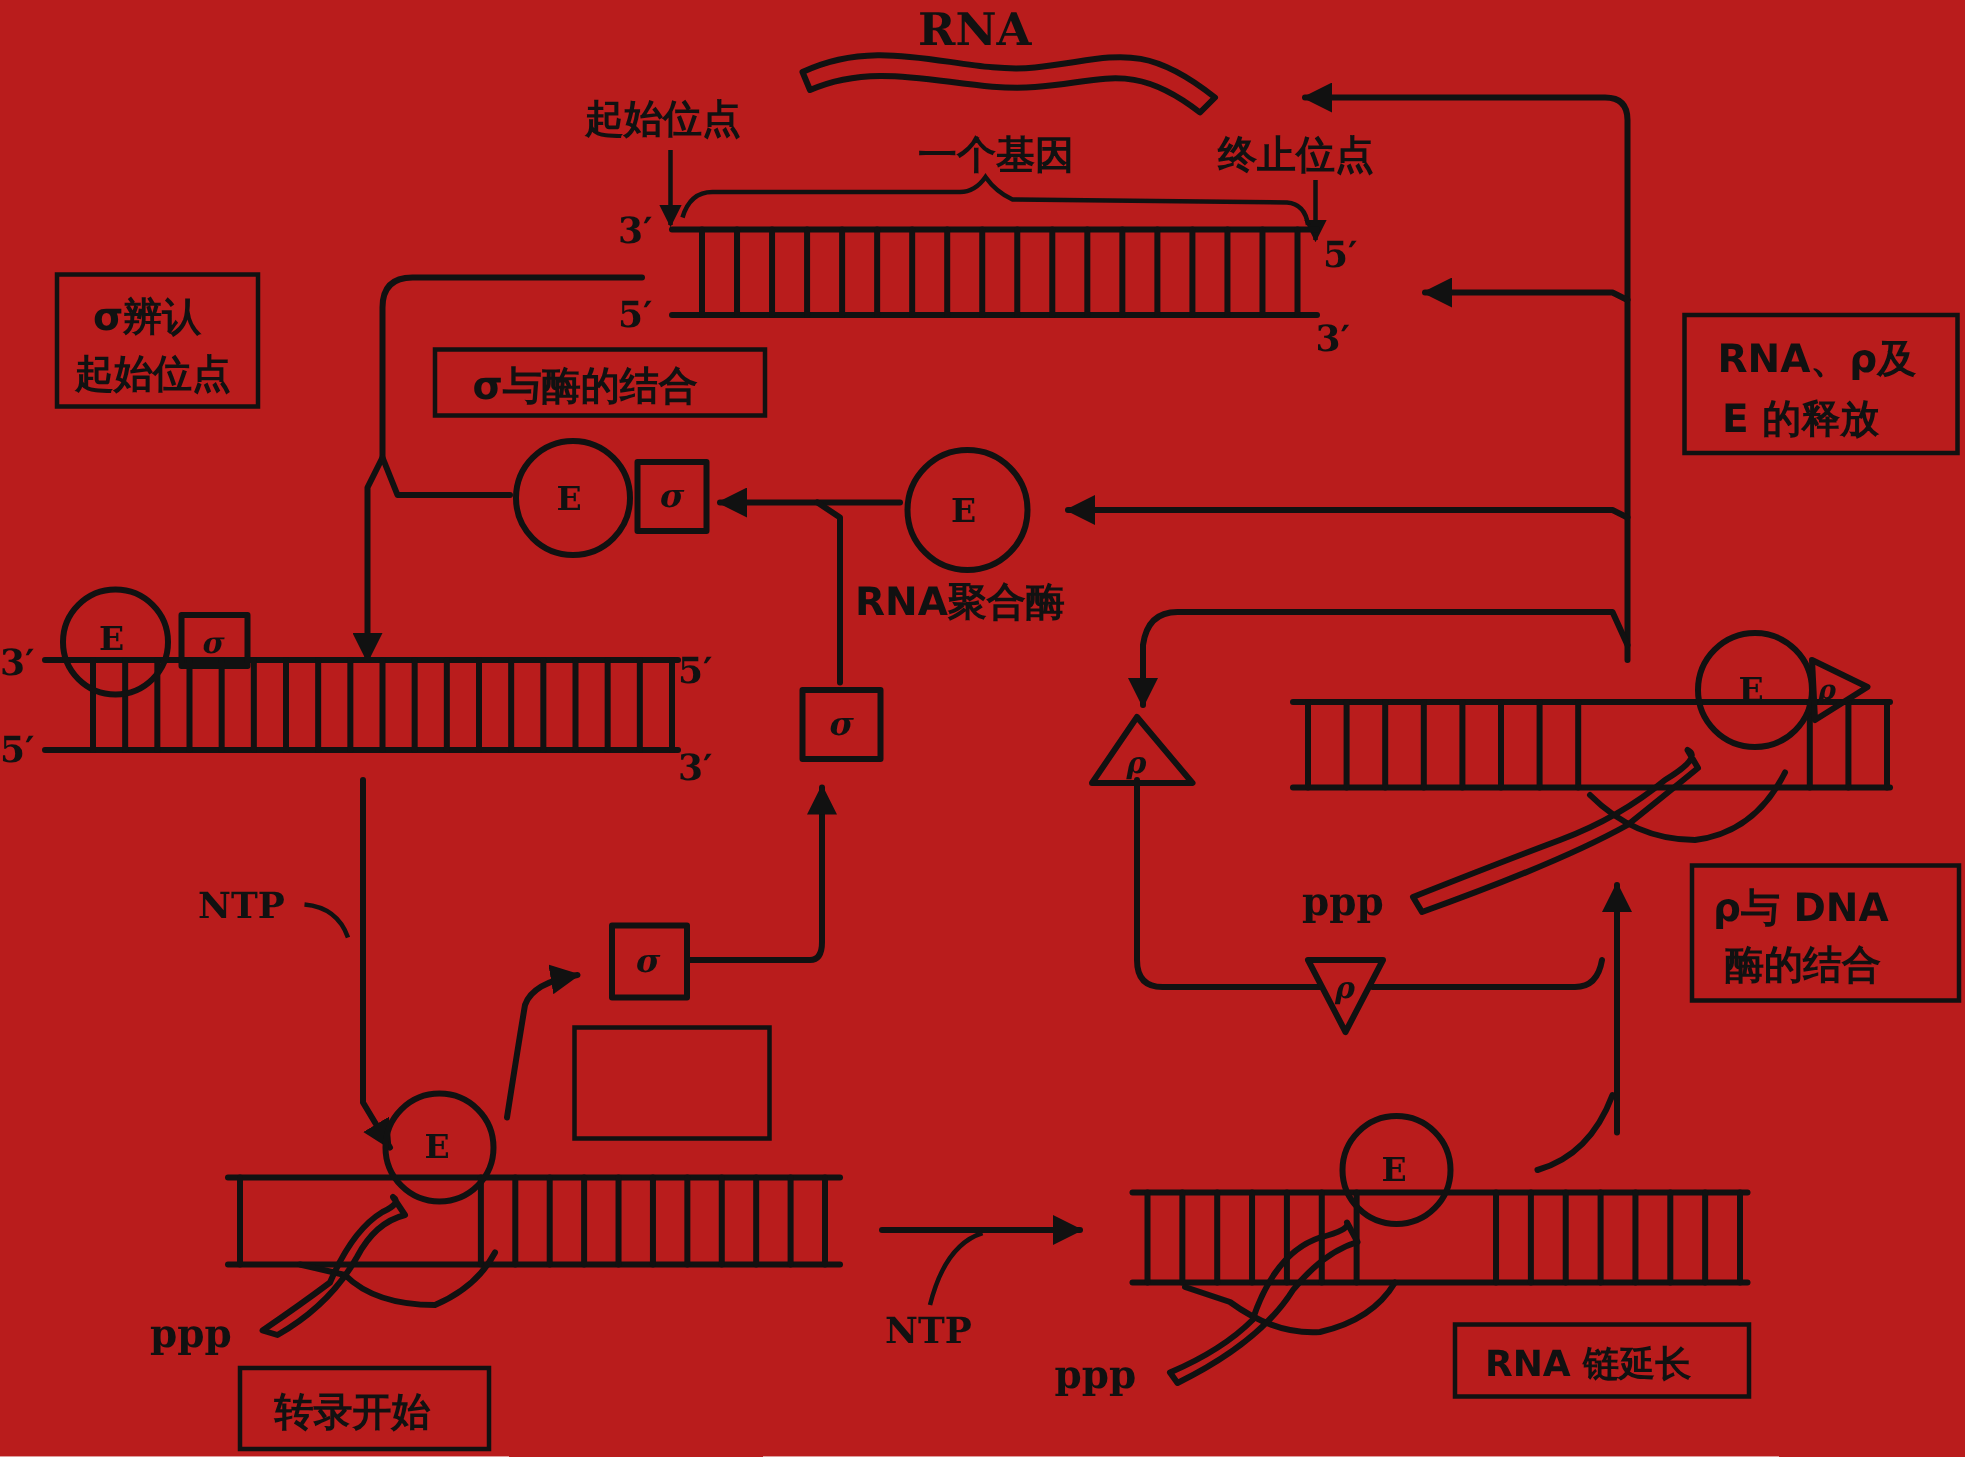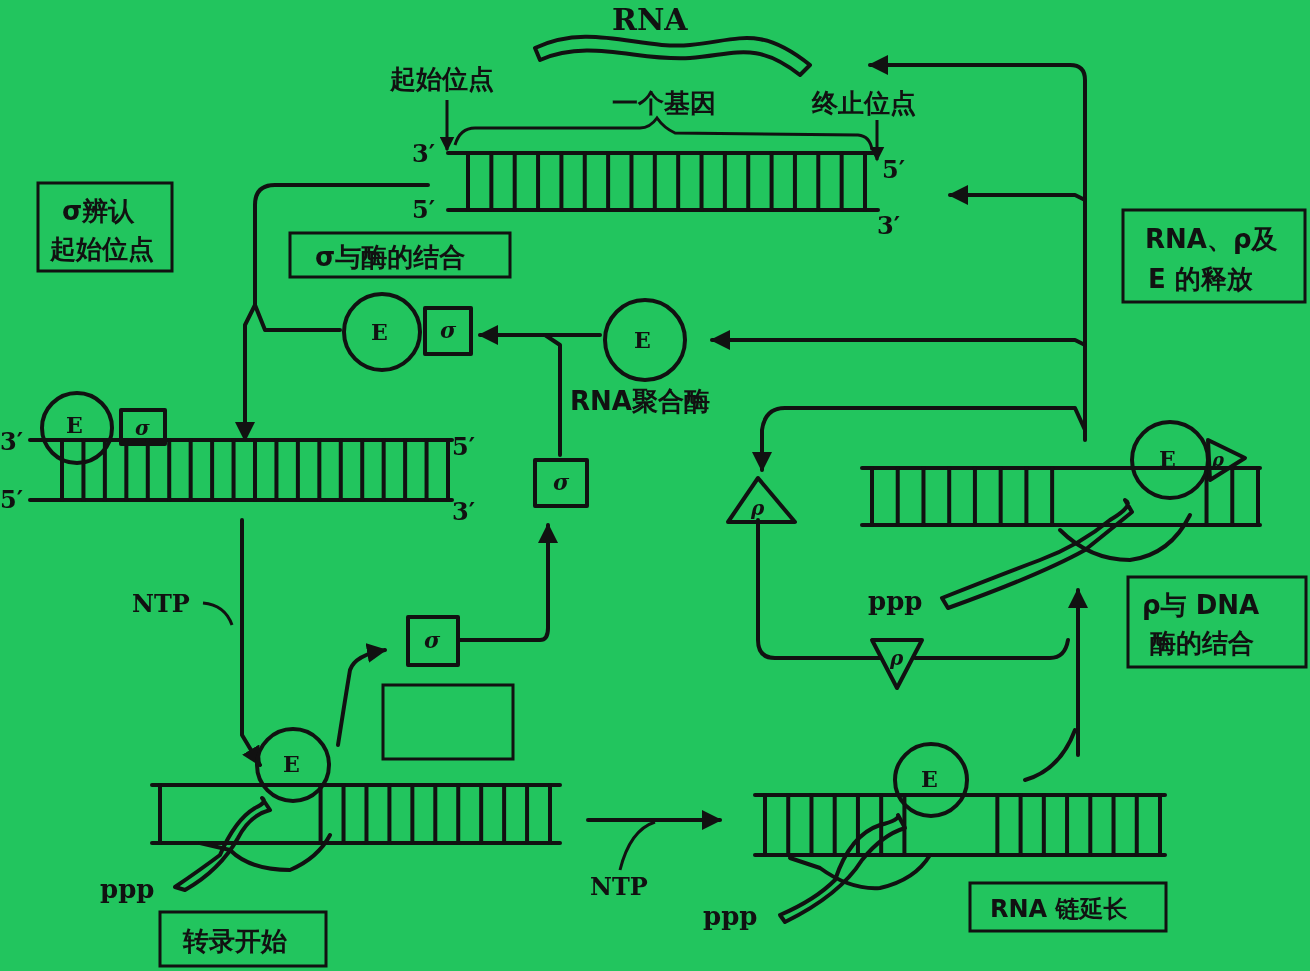--- a/index.html
+++ b/index.html
@@ -1,16 +1,16 @@
 <!DOCTYPE html>
 <html><head>
 <meta charset="utf-8">
 <style>
   html, body { margin: 0; padding: 0; background: #ffffff; }
-  #stage { position: relative; width: 1310px; height: 971px; overflow: hidden; background: #22c55e; }
+  #stage { position: relative; width: 1310px; height: 971px; overflow: hidden; background: #b91c1c; }
   svg { position: absolute; left: 0; top: 0; }
   .ink { stroke: #111; fill: none; stroke-width: 4; stroke-linecap: round; stroke-linejoin: round; }
   .thin { stroke: #111; fill: none; stroke-width: 3; }
   .lbl { font-family: "DejaVu Serif", serif; fill: #111; font-weight: bold; }
   .cjk { font-family: "DejaVu Sans", sans-serif; fill: #111; font-weight: bold; }
 </style>
 </head>
 <body>
 
 <div id="stage">

